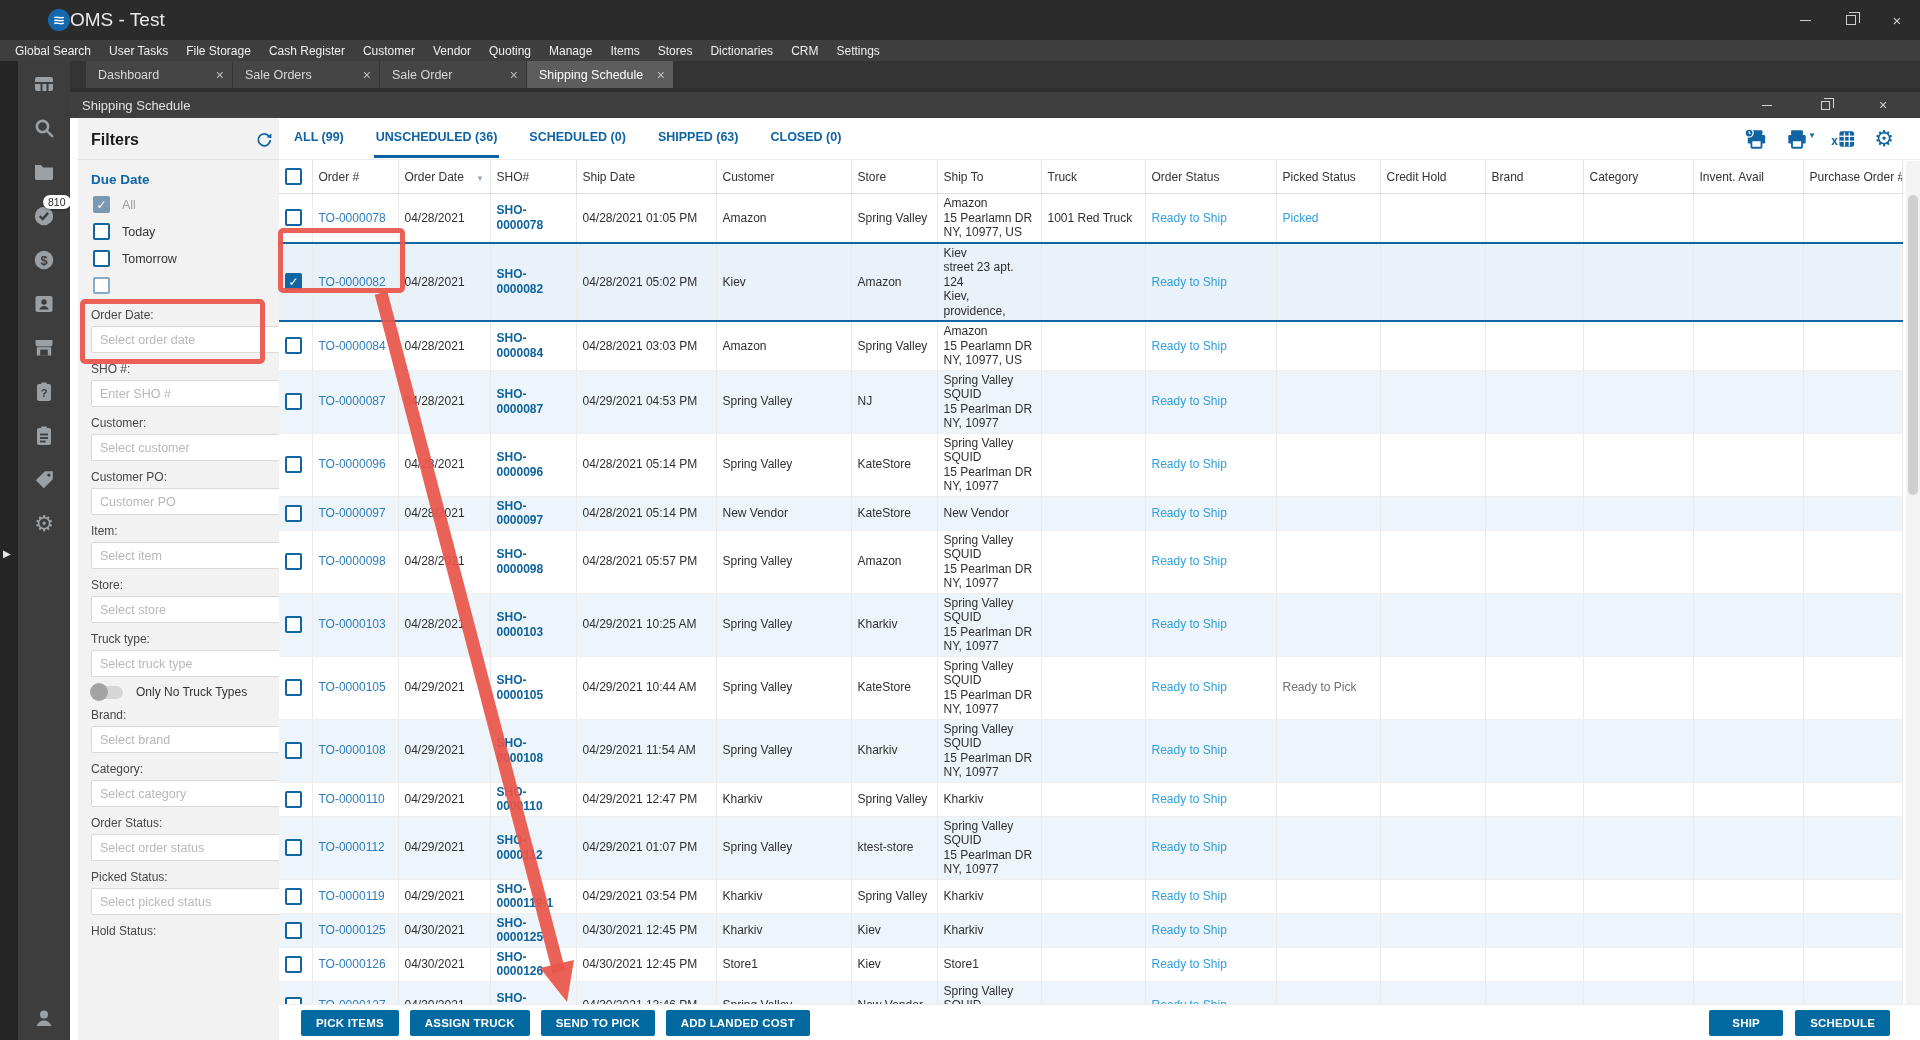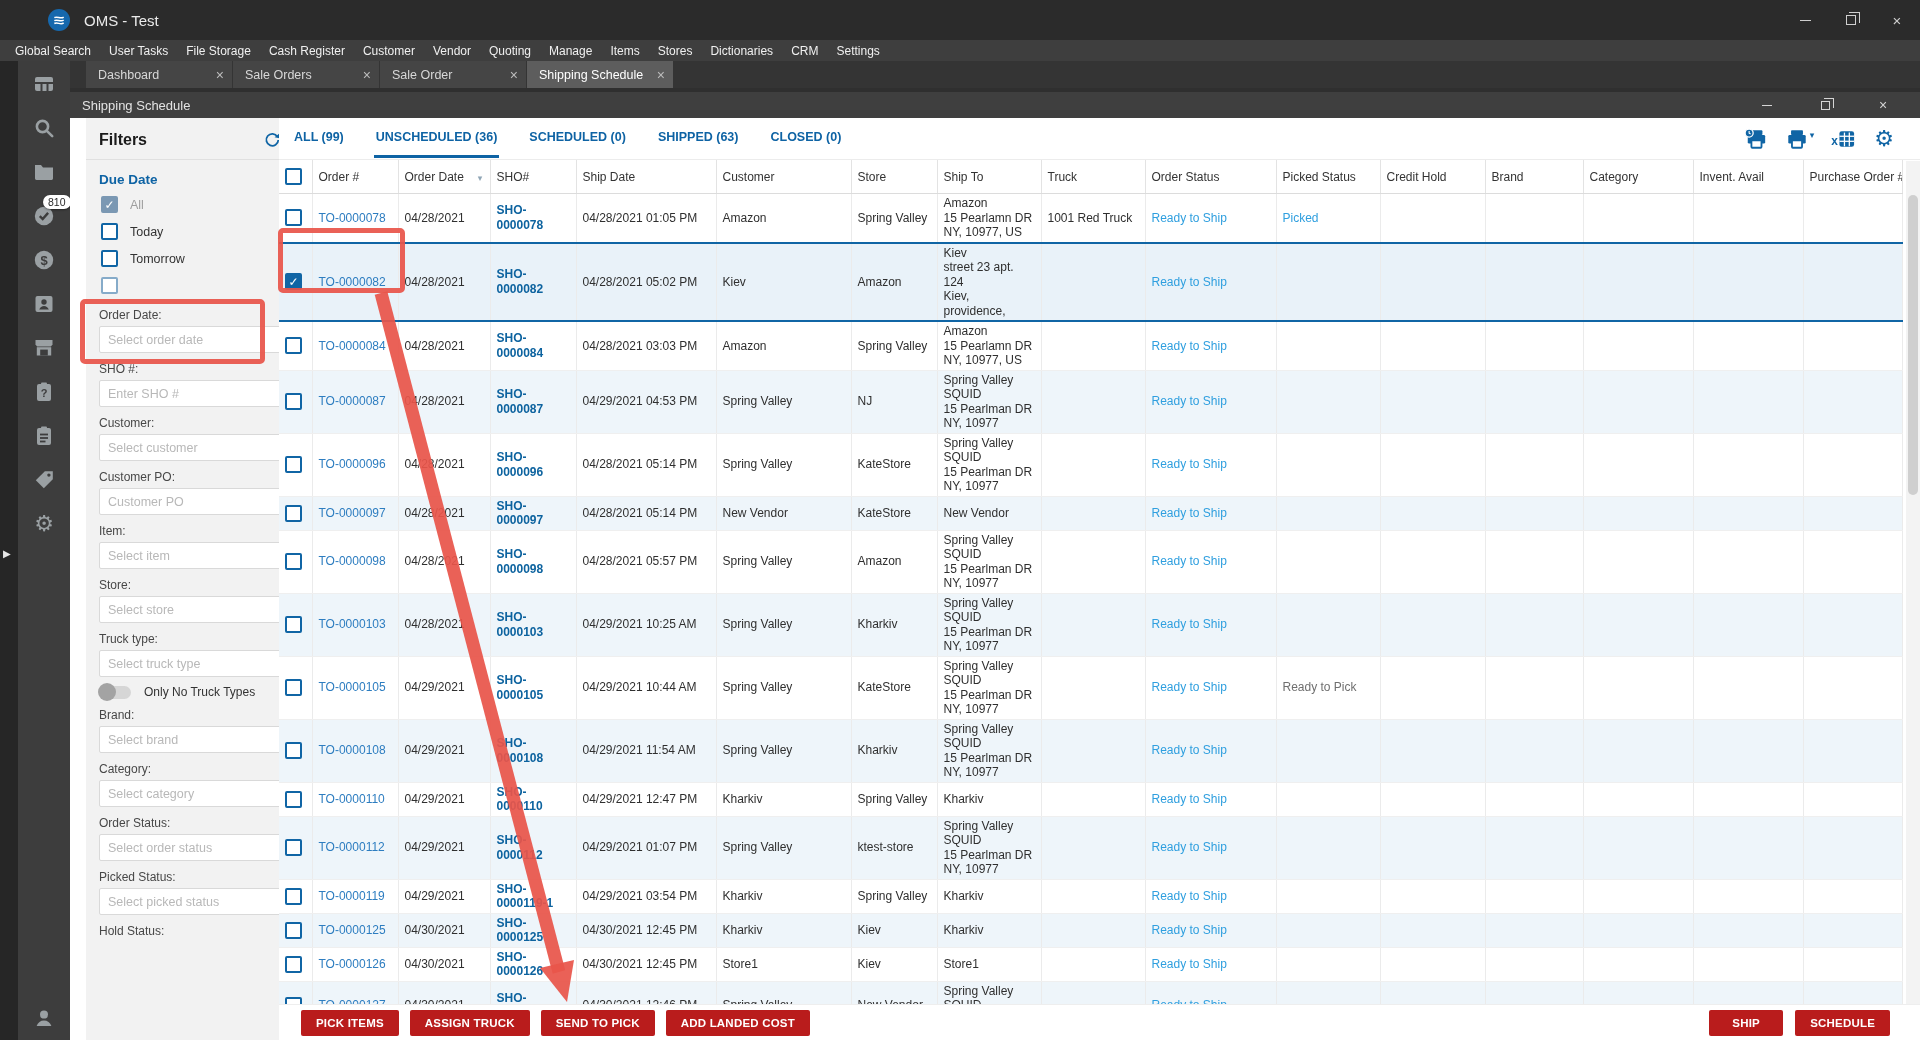--- a/index.html
+++ b/index.html
@@ -3,21 +3,21 @@
 <meta charset="utf-8">
 <style>
   * { margin:0; padding:0; box-sizing:border-box; }
   body { background:#222; font-family:"Liberation Sans", sans-serif; }
   #app { position:relative; width:1920px; height:1040px; background:#fff; overflow:hidden; }
 
   
   .titlebar { position:absolute; top:0; left:0; width:1920px; height:40px; background:#2b2b2b; display:flex; align-items:center; color:#e6e6e6; }
   .app-logo { width:22px; height:22px; border-radius:50%; background:#1668ad; margin-left:48px; display:flex; align-items:center; justify-content:center; }
   .app-logo svg { display:block; }
-  .titlebar-title { margin-left:14px; font-size:15px; color:#eaeaea; }
+  .titlebar-title { margin-left:0; font-size:19px; color:#eaeaea; }
   .win-controls { margin-left:auto; display:flex; height:100%; }
   .win-btn { width:46px; height:100%; display:flex; align-items:center; justify-content:center; color:#cfcfcf; font-size:15px; }
   .restore-glyph { width:10px; height:10px; border:1px solid #cfcfcf; position:relative; }
   .restore-glyph::before { content:""; position:absolute; left:2px; top:-4px; width:10px; height:10px; border:1px solid #cfcfcf; border-left:none; border-bottom:none; }
   .min-glyph { width:11px; height:1px; background:#cfcfcf; }
 
   
   .menubar { position:absolute; top:40px; left:0; width:1920px; height:21px; background:#3e3e3e; display:flex; align-items:center; padding-left:6px; }
   .menu-item { color:#f0f0f0; font-size:12px; padding:0 9px; white-space:nowrap; cursor:default; }
 
@@ -46,21 +46,21 @@
   .innerwin-title { color:#e2e2e2; font-size:13px; margin-left:12px; }
   .innerwin-controls { margin-left:auto; display:flex; margin-right:8px; }
   .iw-btn { width:58px; height:26px; display:flex; align-items:center; justify-content:center; color:#d5d5d5; font-size:14px; }
   .iw-restore { width:9px; height:9px; border:1px solid #d5d5d5; position:relative; }
   .iw-restore::before { content:""; position:absolute; left:2px; top:-4px; width:9px; height:9px; border:1px solid #d5d5d5; border-left:none; border-bottom:none; }
   .iw-min { width:10px; height:1px; background:#d5d5d5; }
 
   .innerwin-content { position:absolute; top:26px; left:0; width:100%; height:922px; background:#fff; }
 
   
-  .filters { position:absolute; left:16px; top:0; width:236px; height:100%; background:#f2f2f2; overflow:hidden; border-right:1px solid #e2e2e2; }
+  .filters { position:absolute; left:8px; top:0; width:236px; height:100%; background:#f2f2f2; overflow:hidden; border-right:1px solid #e2e2e2; }
   .filters-head { display:flex; align-items:center; padding:13px 12px 10px 13px; border-bottom:1px solid #e0e0e0; }
   .filters-title { font-size:16px; font-weight:bold; color:#1b1b1b; flex:1; }
   .filters-head .f-ico { margin-left:10px; display:flex; }
   .clear-circle { width:18px; height:18px; border-radius:50%; background:#1065a5; color:#fff; font-size:11px; display:flex; align-items:center; justify-content:center; }
   .duedate-label { color:#0e63a4; font-size:13.5px; font-weight:bold; padding:12px 0 4px 13px; }
   .cb-row { display:flex; align-items:center; padding:5px 12px 5px 15px; }
   .cb { width:17px; height:17px; border:2px solid #1065a5; border-radius:2px; background:#fff; display:flex; align-items:center; justify-content:center; flex:none; }
   .cb.checked-muted { background:#7b98b3; border-color:#7b98b3; color:#fff; font-size:12px; line-height:12px; }
   .cb.light { border-color:#86abc9; }
   .cb-label { font-size:12.5px; color:#333; margin-left:12px; }
@@ -104,21 +104,21 @@
   .picked-blue { color:#2f9fdf; }
   .picked-gray { color:#6f6f6f; }
   .sort-caret { color:#90a6b6; font-size:9px; margin-left:14px; }
   .rows-clip { height:812px; overflow:hidden; }
   .hdr-cbcell, .row-cbcell { text-align:center; }
   .table-scroll { position:absolute; right:0; top:43px; width:14px; height:843px; background:#f3f3f3; }
   .table-thumb { position:absolute; left:2px; top:34px; width:10px; height:300px; background:#cfcfcf; border-radius:5px; }
 
   
   .actionbar { position:absolute; left:209px; bottom:0; width:1641px; height:36px; background:#fff; display:flex; align-items:center; padding-left:22px; border-top:1px solid #eee; }
-  .abtn { height:26px; background:#b91c1c; color:#fff; border:none; font-size:11.5px; font-weight:bold; font-family:"Liberation Sans", sans-serif; padding:0 15px; margin-right:11px; border-radius:2px; letter-spacing:.2px; white-space:nowrap; }
+  .abtn { height:26px; background:#0369a1; color:#fff; border:none; font-size:11.5px; font-weight:bold; font-family:"Liberation Sans", sans-serif; padding:0 15px; margin-right:11px; border-radius:2px; letter-spacing:.2px; white-space:nowrap; }
   .ab-right { margin-left:auto; display:flex; margin-right:30px; }
   .ab-right .abtn { margin-right:0; margin-left:12px; min-width:74px; }
 
   
   .anno-box { position:absolute; border:5px solid rgba(232,85,74,.93); border-radius:5px; z-index:50; pointer-events:none; }
   #anno-box-1 { left:80px; top:299px; width:185px; height:65px; }
   #anno-box-2 { left:278px; top:228px; width:127px; height:65px; }
   #anno-arrow { position:absolute; left:0; top:0; width:1920px; height:1040px; z-index:49; pointer-events:none; }
 </style>
 </head>

